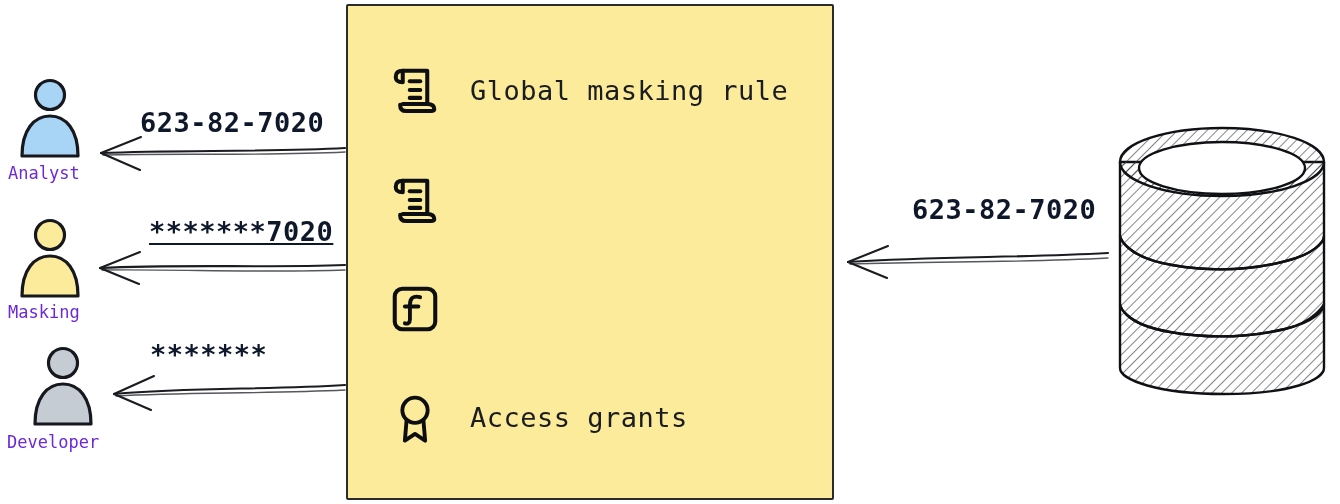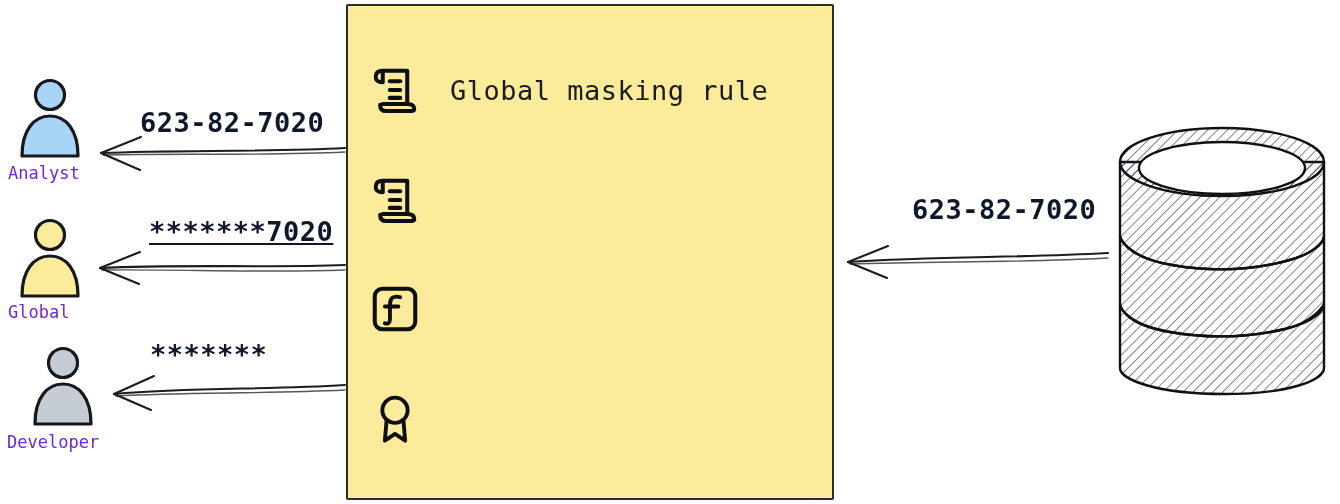--- a/index.html
+++ b/index.html
@@ -53,21 +53,21 @@
   }
   .policy-list {
     position: absolute;
     left: 346px;
     top: 4px;
     width: 488px;
     height: 496px;
   }
   .policy-item {
     position: absolute;
-    left: 20px;
+    left: 40px;
     display: flex;
     align-items: center;
     gap: 26px;
   }
   .policy-item-icon {
     width: 58px;
     height: 58px;
     flex: 0 0 58px;
     display: flex;
     align-items: center;
@@ -143,21 +143,21 @@
     </svg>
   </div>
   <div class="actor-label" style="left:8px; top:163px;">Analyst</div>
 
   <div class="actor" style="left:14px; top:218px;">
     <svg viewBox="0 0 72 82" width="72" height="82">
       <circle cx="36" cy="17" r="14.5" fill="#fbeb9a" stroke="#16181d" stroke-width="3.2"></circle>
       <path d="M8 78 C 8 52, 20 38, 36 38 C 52 38, 64 52, 64 78 Z" fill="#fbeb9a" stroke="#16181d" stroke-width="3.2" stroke-linejoin="round"></path>
     </svg>
   </div>
-  <div class="actor-label" style="left:8px; top:302px;">Global</div>
+  <div class="actor-label" style="left:8px; top:302px;">Masking</div>
 
   <div class="actor" style="left:27px; top:346px;">
     <svg viewBox="0 0 72 82" width="72" height="82">
       <circle cx="36" cy="17" r="14.5" fill="#c6ccd4" stroke="#16181d" stroke-width="3.2"></circle>
       <path d="M8 78 C 8 52, 20 38, 36 38 C 52 38, 64 52, 64 78 Z" fill="#c6ccd4" stroke="#16181d" stroke-width="3.2" stroke-linejoin="round"></path>
     </svg>
   </div>
   <div class="actor-label" style="left:7px; top:432px;">Developer</div>
 
   <div class="flow-label" style="left:140px; top:107px;">623-82-7020</div>
@@ -210,20 +210,21 @@
       </span>
     </div>
 
     <div class="policy-item" style="top:384px;">
       <span class="policy-item-icon">
         <svg viewBox="0 0 64 64" width="54" height="54">
           <circle cx="32" cy="24" r="15" fill="none" stroke="#0d0e11" stroke-width="4.6"></circle>
           <path d="M22 36 L20 60 L32 52 L44 60 L42 36" fill="none" stroke="#0d0e11" stroke-width="4.6" stroke-linejoin="round" stroke-linecap="round"></path>
         </svg>
       </span>
+      <span class="policy-item-text">Access grants</span>
     </div>
   </div>
 
   <div class="db">
     <svg viewBox="0 0 228 290" width="228" height="290">
       <defs>
         <pattern id="hatch" width="7" height="7" patternTransform="rotate(45)" patternUnits="userSpaceOnUse">
           <line x1="0" y1="0" x2="0" y2="7" stroke="#3a3c40" stroke-width="1.25"></line>
         </pattern>
       </defs>

